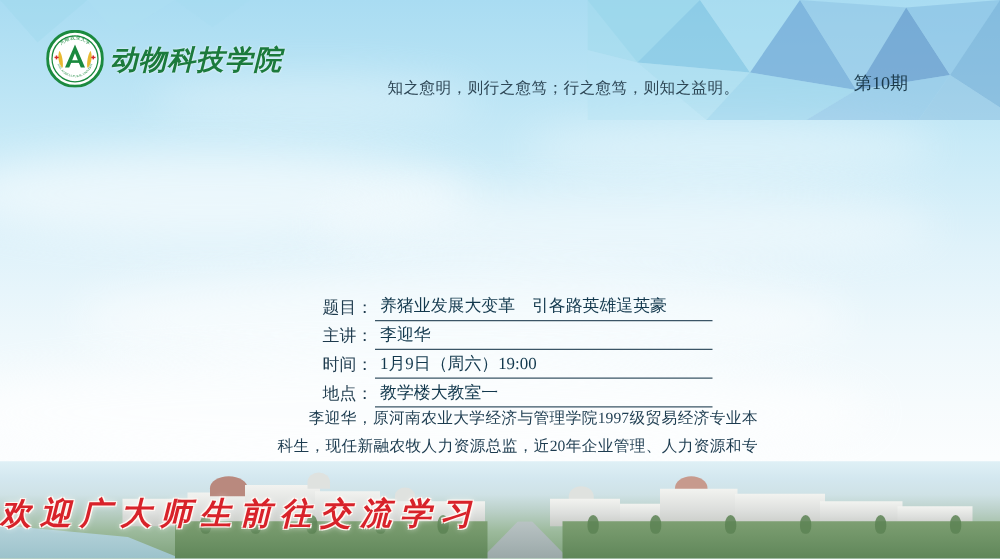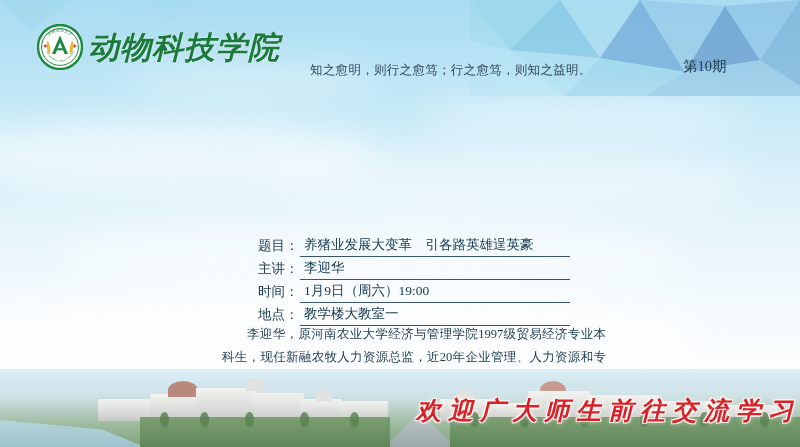--- a/index.html
+++ b/index.html
@@ -39,21 +39,21 @@
   
   #header{position:absolute;left:0;top:0;width:800px;height:92px;}
 
   #logo-emblem{position:absolute;left:37px;top:24px;width:46px;height:46px;}
 
   #college-name{
     position:absolute;left:88px;top:26px;width:216px;height:44px;
   }
   #college-name .cn-text{
     font-family:"Liberation Serif","DejaVu Serif",serif;
-    font-size:31px;font-weight:bold;font-style:italic;
+    font-size:22px;font-weight:bold;font-style:italic;
     color:#1b7a3c;letter-spacing:1px;line-height:44px;
     white-space:nowrap;
     text-shadow:0 0 2px rgba(255,255,255,.9);
   }
 
   #motto{
     position:absolute;left:310px;top:46px;
     font-family:"Liberation Serif","DejaVu Serif",serif;
     font-size:12.5px;color:#2e4756;white-space:nowrap;letter-spacing:.3px;margin-top:16px;
   }
@@ -137,21 +137,21 @@
     background:linear-gradient(180deg,#b9d6dd 0%,#9cc2cb 100%);
     clip-path:polygon(0% 10%, 62% 42%, 88% 100%, 0% 100%);
   }
   .green{
     position:absolute;bottom:0;height:30px;
     background:linear-gradient(180deg,#7d9f72 0%,#5f8659 100%);
   }
   .tree{position:absolute;bottom:20px;width:9px;height:15px;border-radius:50% 50% 40% 40%;background:#5c8253;opacity:.85;}
 
   #welcome{
-    position:absolute;left:0;bottom:20px;width:800px;text-align:right;
+    position:absolute;left:0;bottom:20px;width:800px;text-align:left;
     font-family:"Liberation Serif","DejaVu Serif",serif;
     font-size:25px;font-weight:bold;font-style:italic;
     color:#d8222a;letter-spacing:7px;white-space:nowrap;
     text-shadow:
       -1px -1px 0 #fff7f2, 1px -1px 0 #fff7f2,
       -1px 1px 0 #fff7f2, 1px 1px 0 #fff7f2,
       0 0 5px rgba(255,255,255,.9);
   }
 </style>
 </head>

